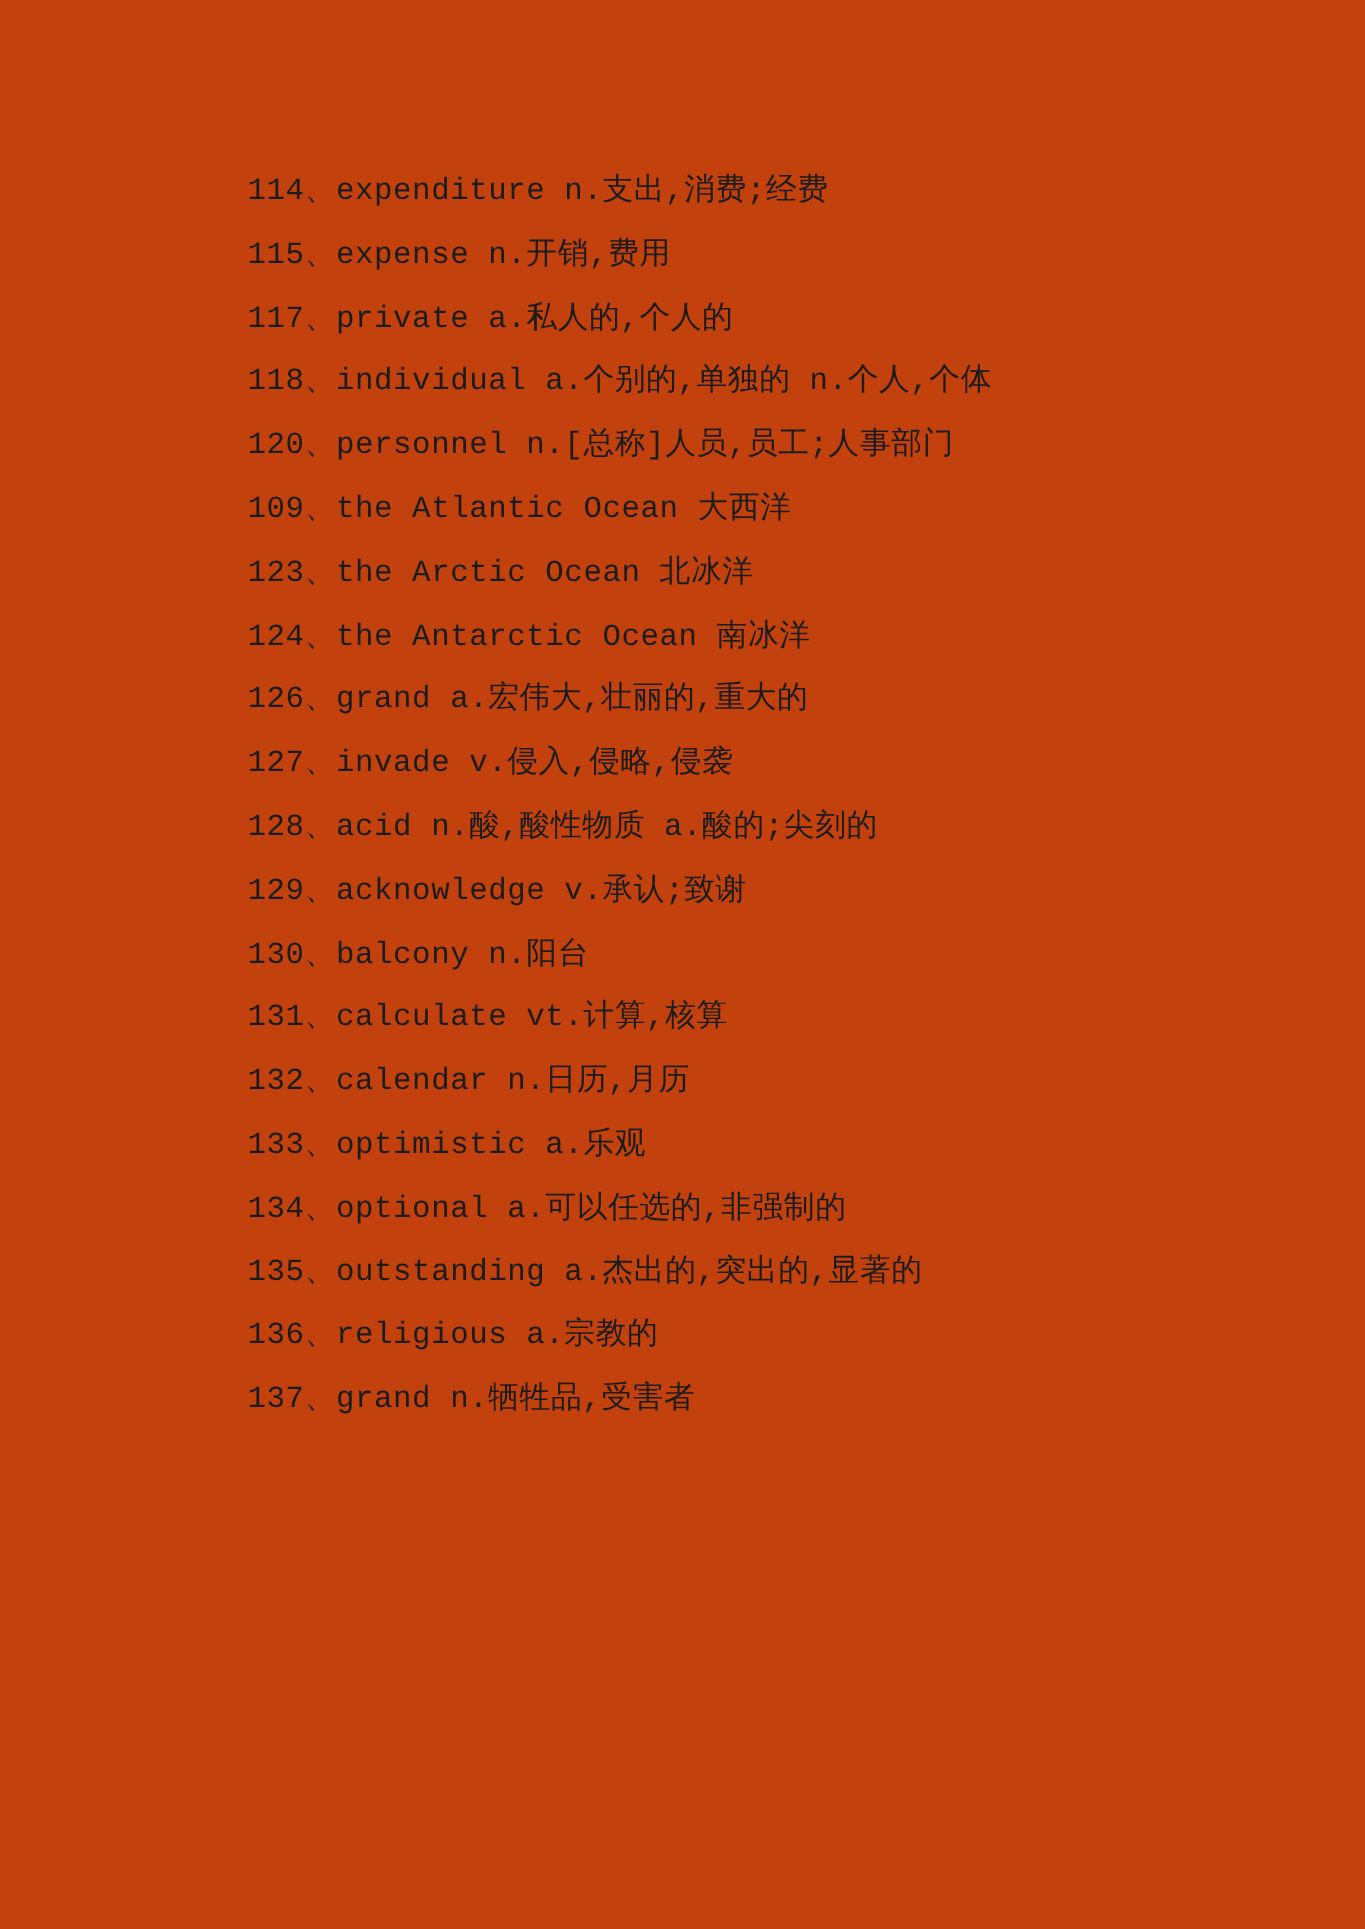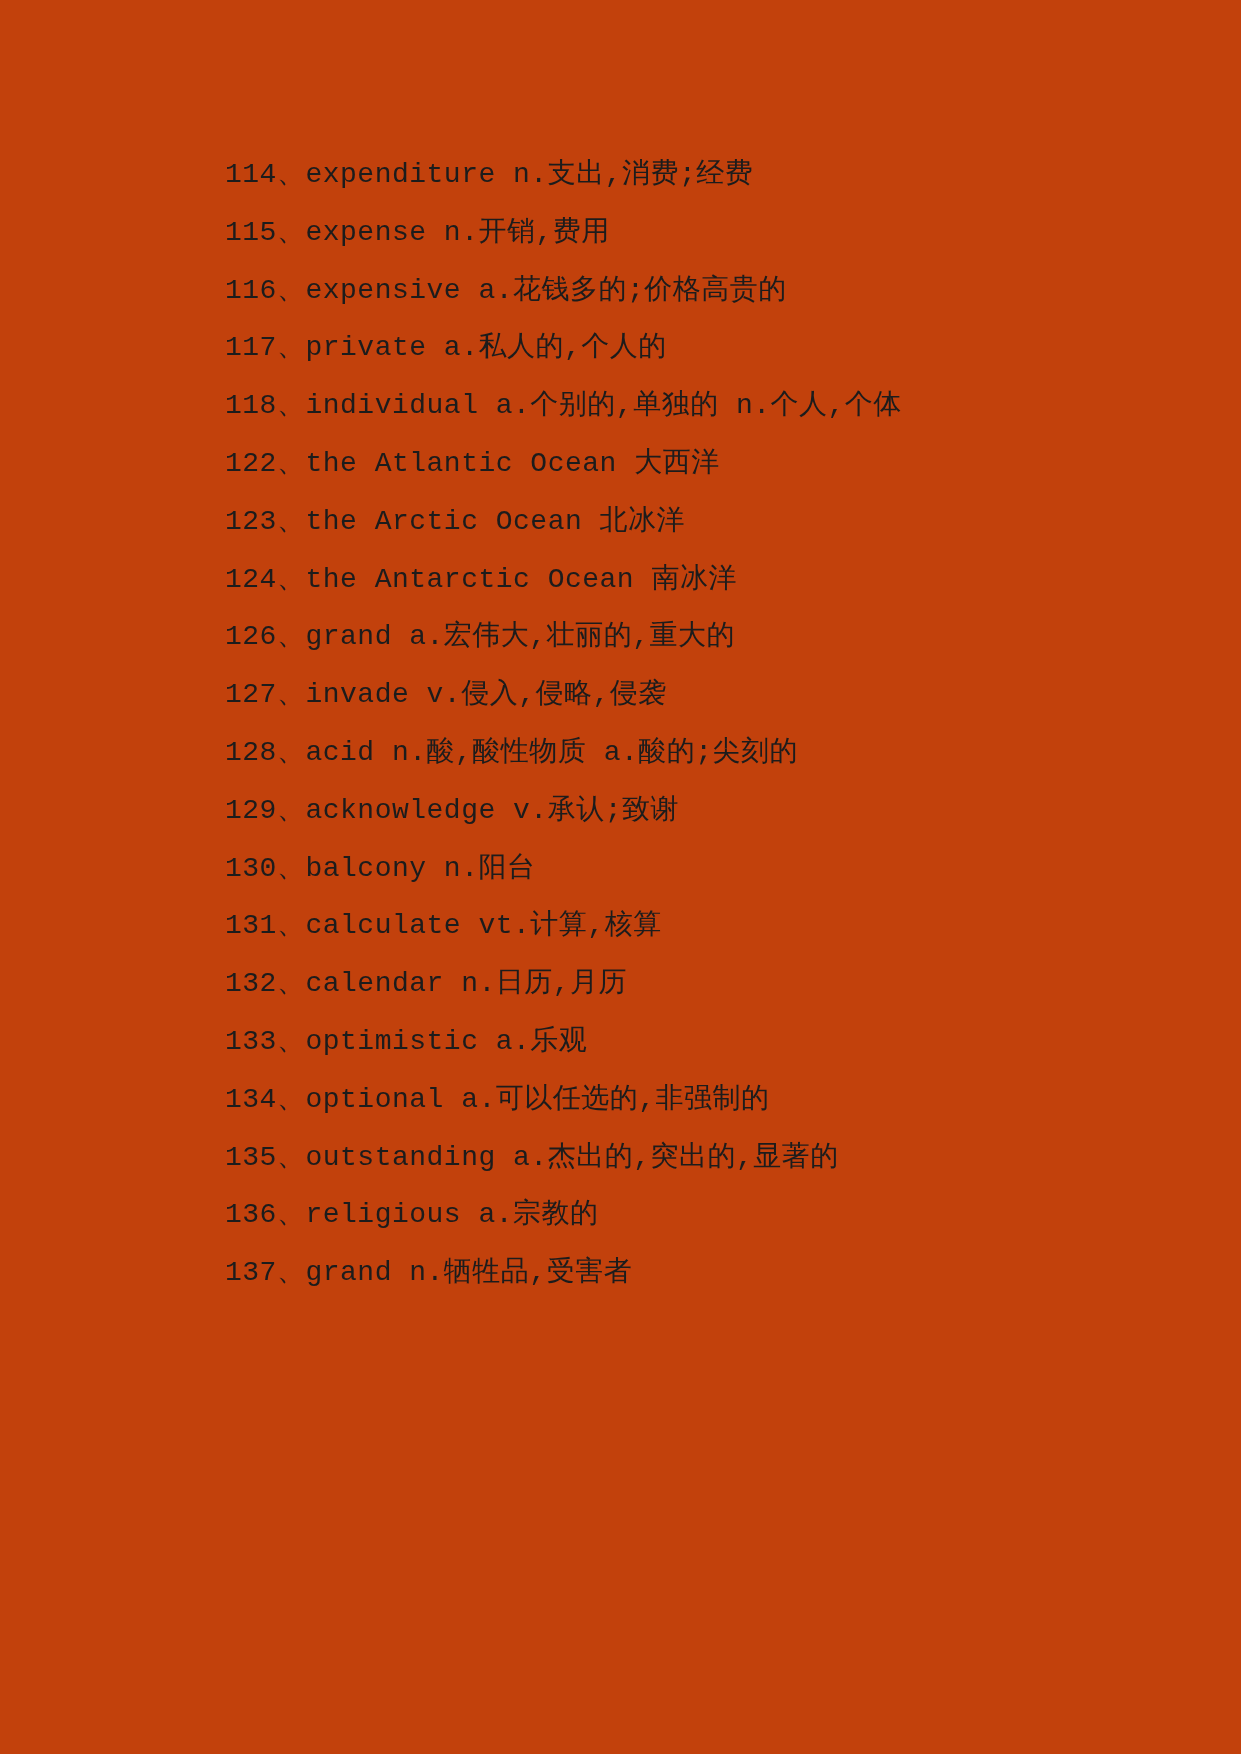--- a/index.html
+++ b/index.html
@@ -38,30 +38,30 @@
 </head>
 <body>
 
 <div class="page">
   <div class="content">
 
     <div class="vocab-line"><span class="num">114</span><span class="sep">、</span><span class="entry">expenditure n.支出,消费;经费</span></div>
 
     <div class="vocab-line"><span class="num">115</span><span class="sep">、</span><span class="entry">expense n.开销,费用</span></div>
 
-    <div class="vocab-line"><span class="num">116</span><span class="sep">、</span><span class="entry">expensive a.花钱多的;价格高贵的</span></div>
 
     <div class="vocab-line"><span class="num">117</span><span class="sep">、</span><span class="entry">private a.私人的,个人的</span></div>
 
     <div class="vocab-line"><span class="num">118</span><span class="sep">、</span><span class="entry">individual a.个别的,单独的 n.个人,个体</span></div>
 
 
+    <div class="vocab-line"><span class="num">120</span><span class="sep">、</span><span class="entry">personnel n.[总称]人员,员工;人事部门</span></div>
 
 
-    <div class="vocab-line"><span class="num">122</span><span class="sep">、</span><span class="entry">the Atlantic Ocean 大西洋</span></div>
+    <div class="vocab-line"><span class="num">109</span><span class="sep">、</span><span class="entry">the Atlantic Ocean 大西洋</span></div>
 
     <div class="vocab-line"><span class="num">123</span><span class="sep">、</span><span class="entry">the Arctic Ocean 北冰洋</span></div>
 
     <div class="vocab-line"><span class="num">124</span><span class="sep">、</span><span class="entry">the Antarctic Ocean 南冰洋</span></div>
 
 
     <div class="vocab-line"><span class="num">126</span><span class="sep">、</span><span class="entry">grand a.宏伟大,壮丽的,重大的</span></div>
 
     <div class="vocab-line"><span class="num">127</span><span class="sep">、</span><span class="entry">invade v.侵入,侵略,侵袭</span></div>
 

